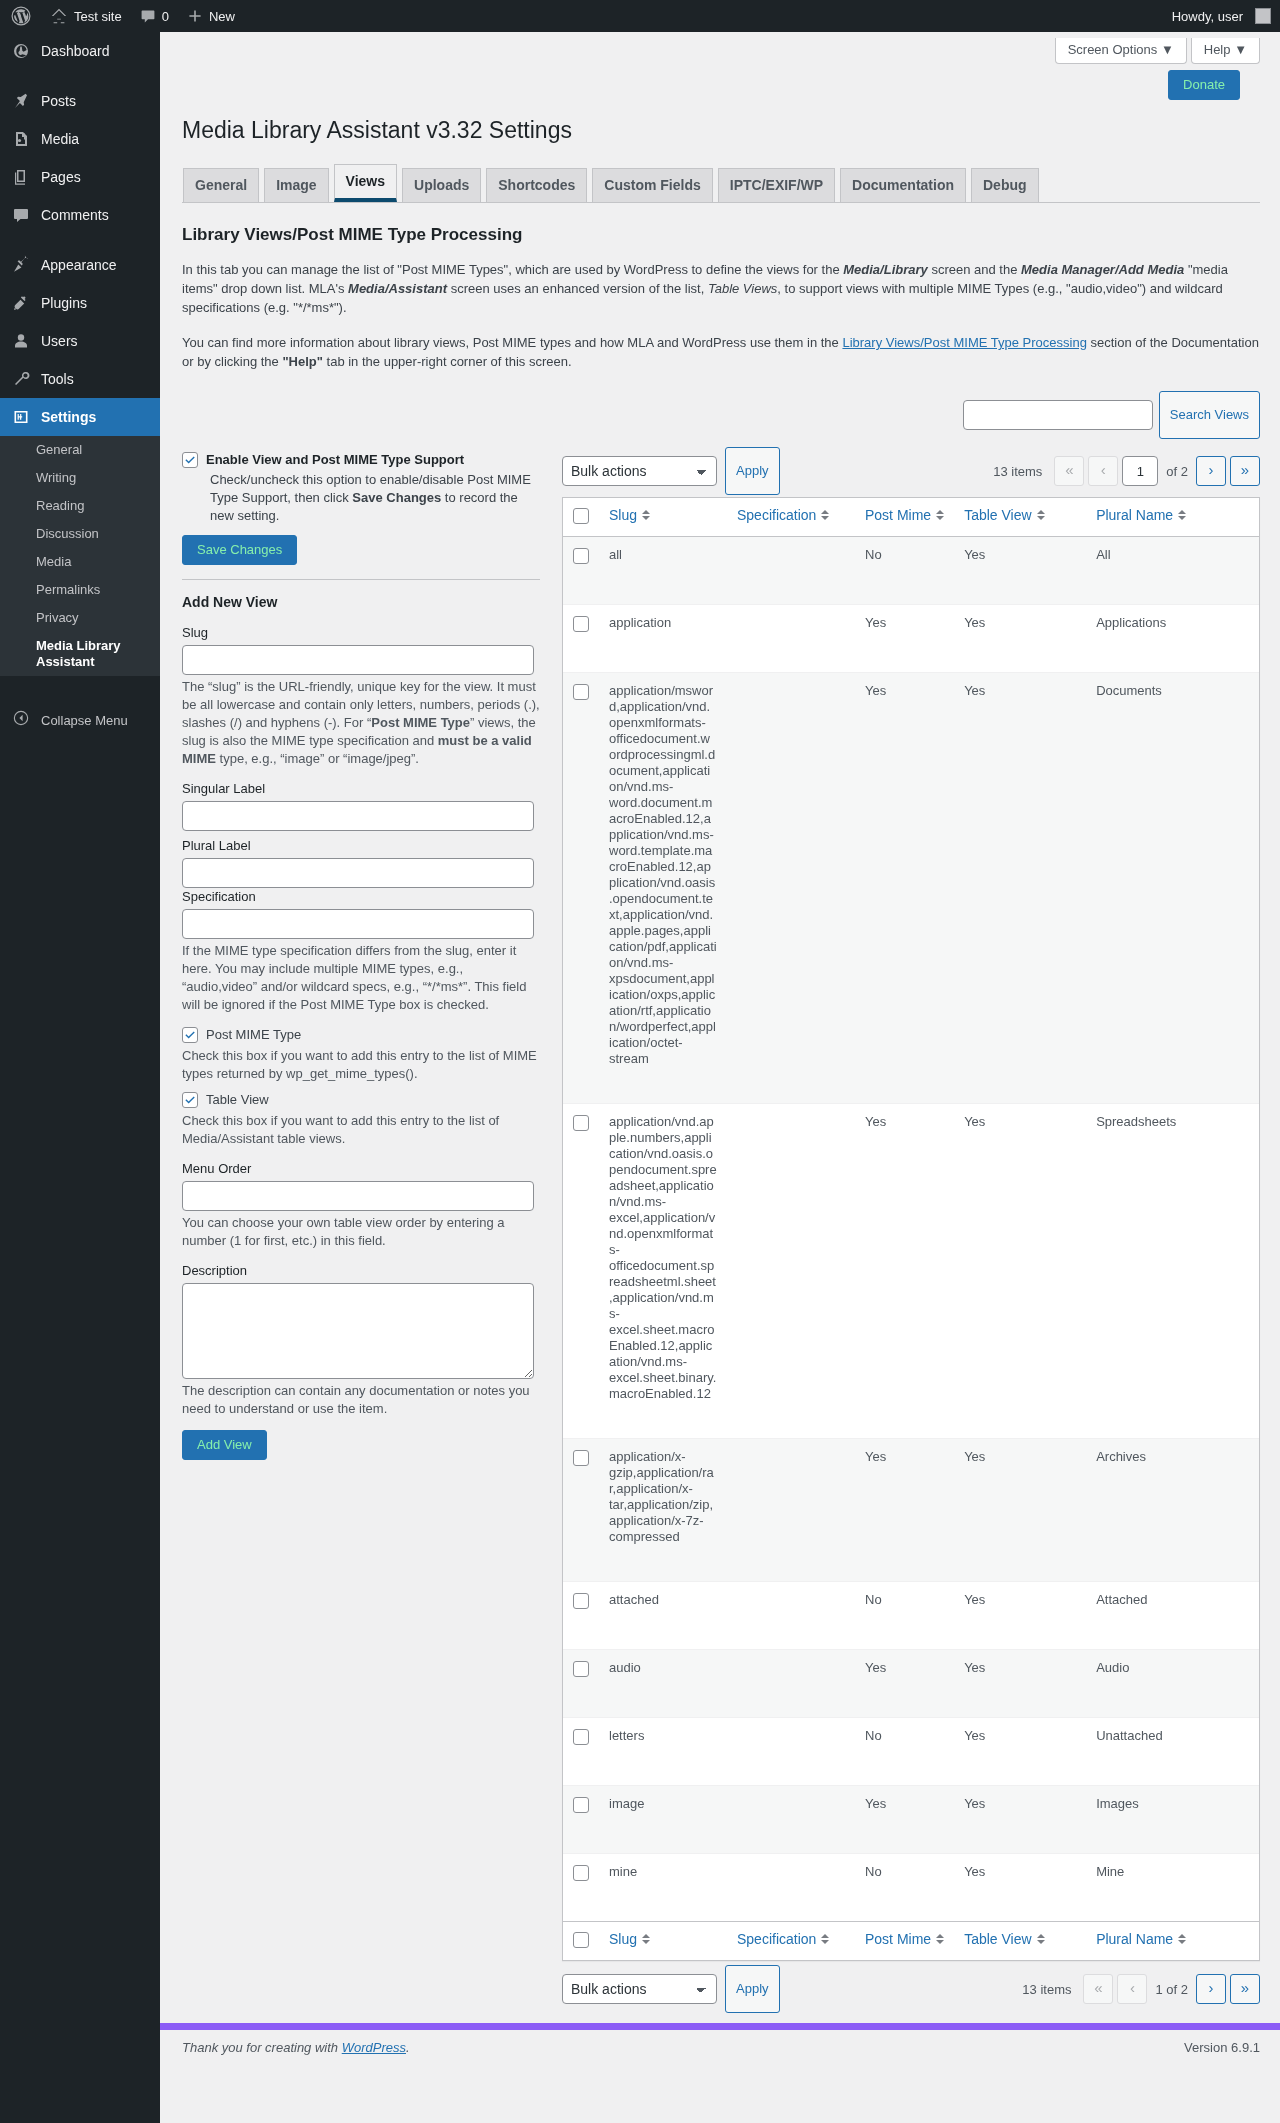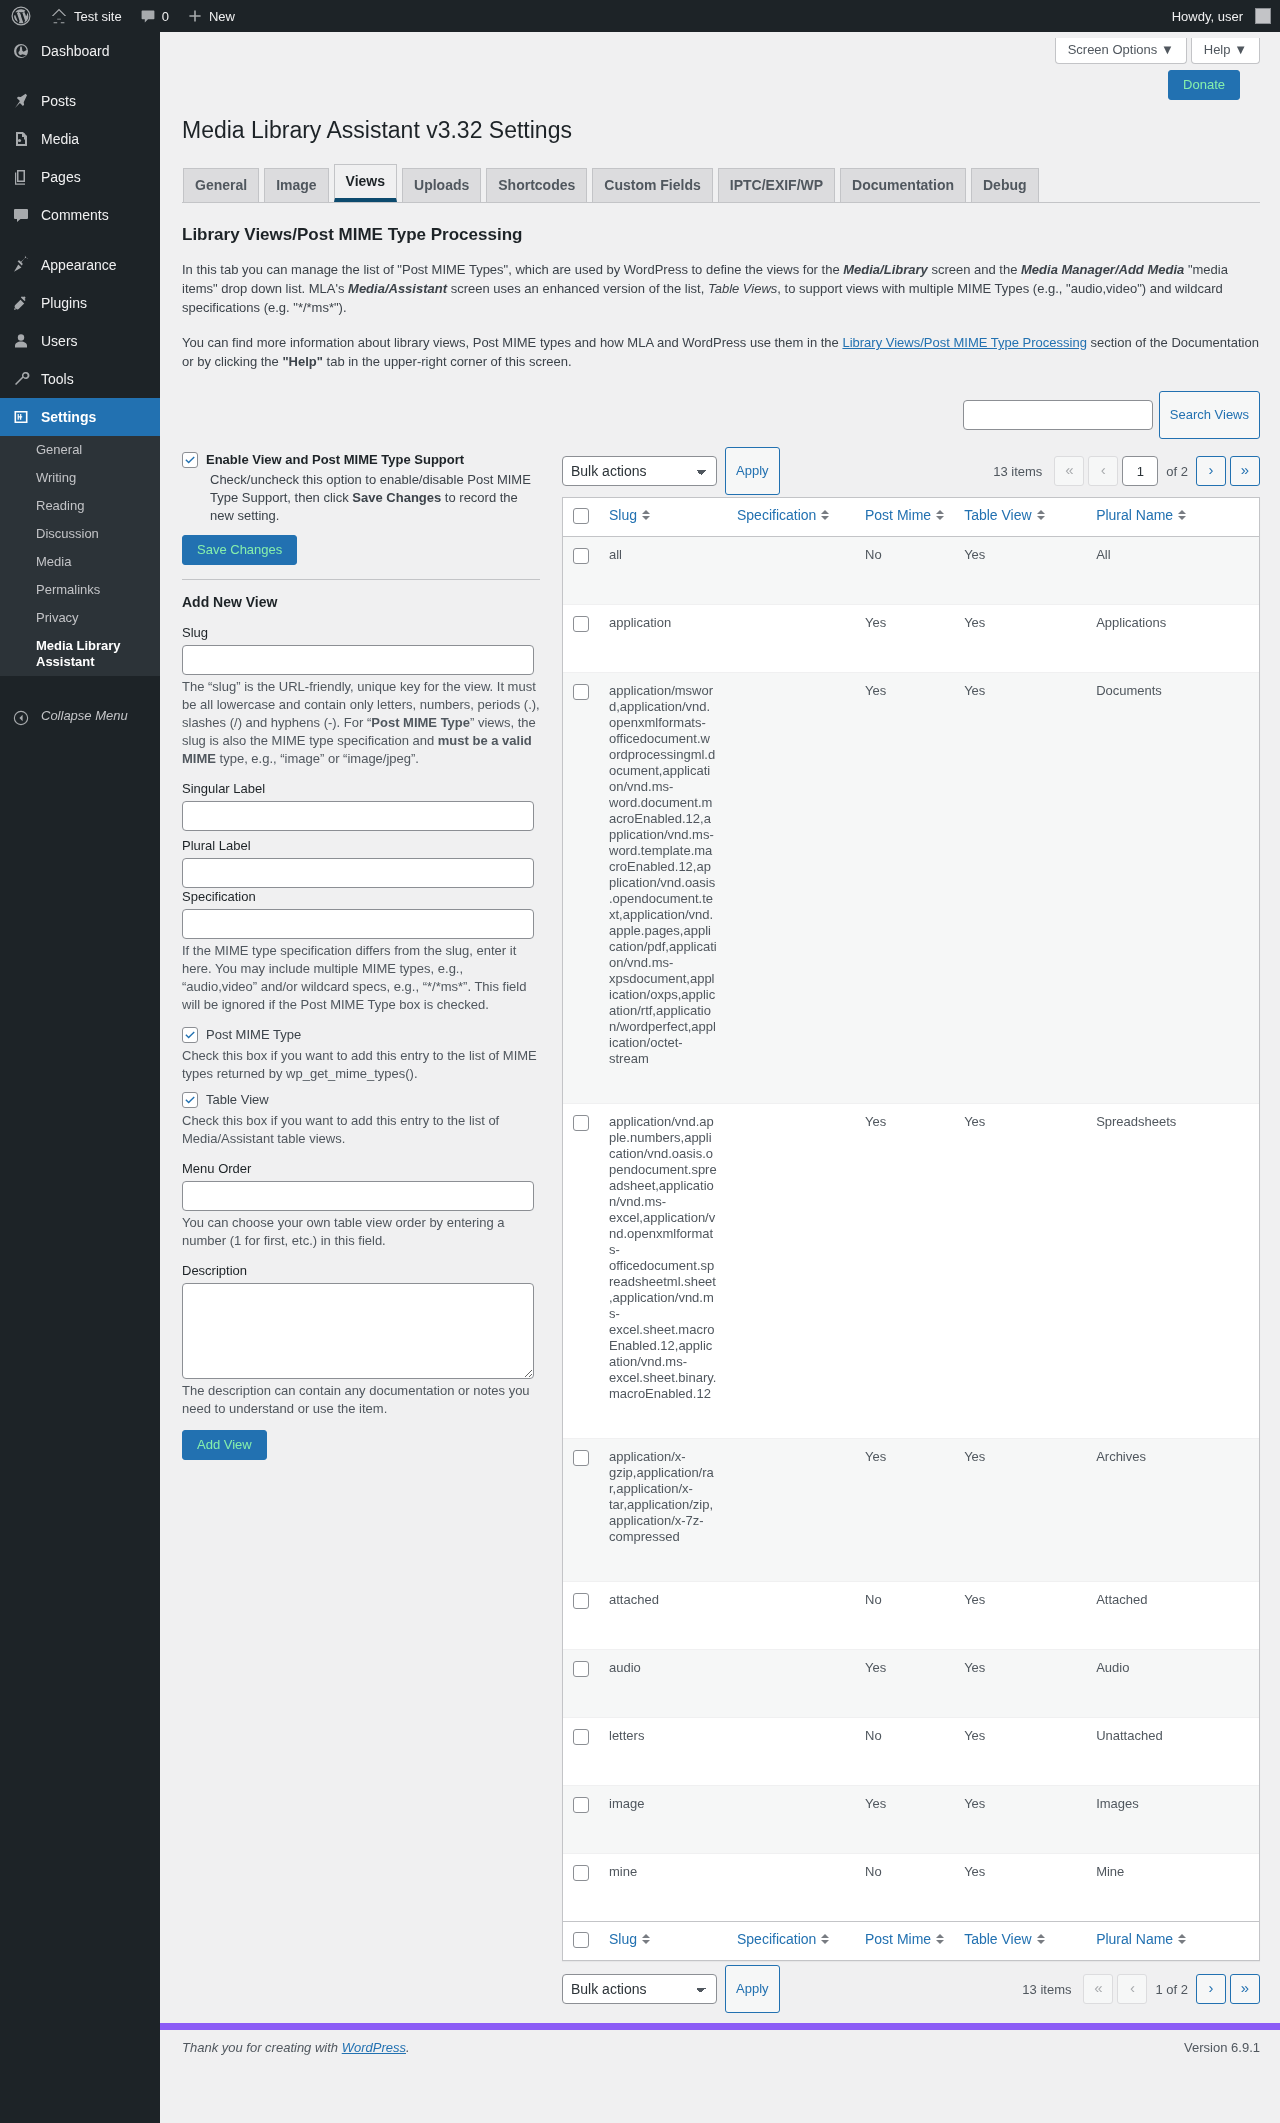--- a/index.html
+++ b/index.html
@@ -76,24 +76,23 @@
   .submenu li a {
     display: block;
     padding: 6px 0 6px 36px;
     font-size: 13px;
     color: #c3c4c7;
     text-decoration: none;
     line-height: 16px;
   }
   .submenu li a.current { color: #fff; font-weight: 600; }
   #collapse-menu {
-    display: flex; align-items: flex-start; gap: 10px;
+    display: flex; align-items: flex-end; gap: 10px;
     padding: 10px 0 10px 11px; color: #c3c4c7; font-size: 13px;
     margin-top: 10px;
-    font-style: italic;
   }
   #collapse-menu .circ {
     width: 20px; height: 20px; display: flex; align-items: center; justify-content: center;
   }
 
   
   #content {
     flex: 1;
     background: #f0f0f1;
     position: relative;

